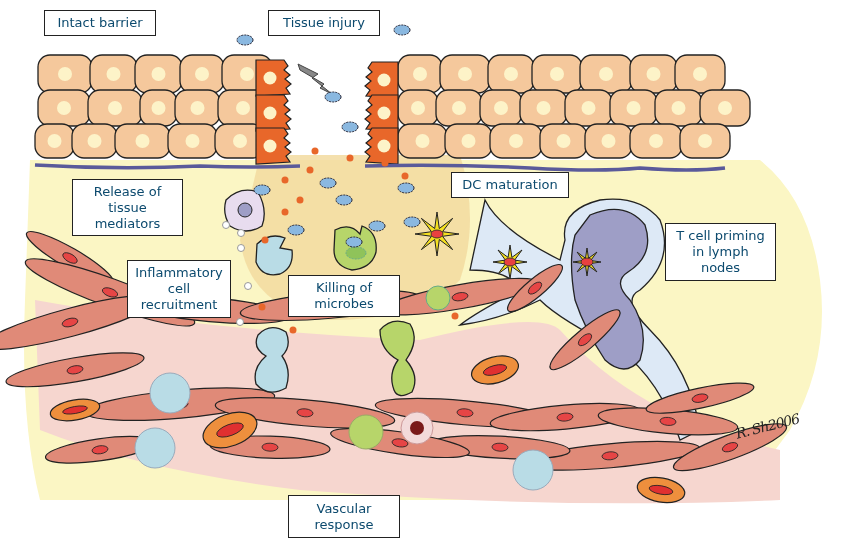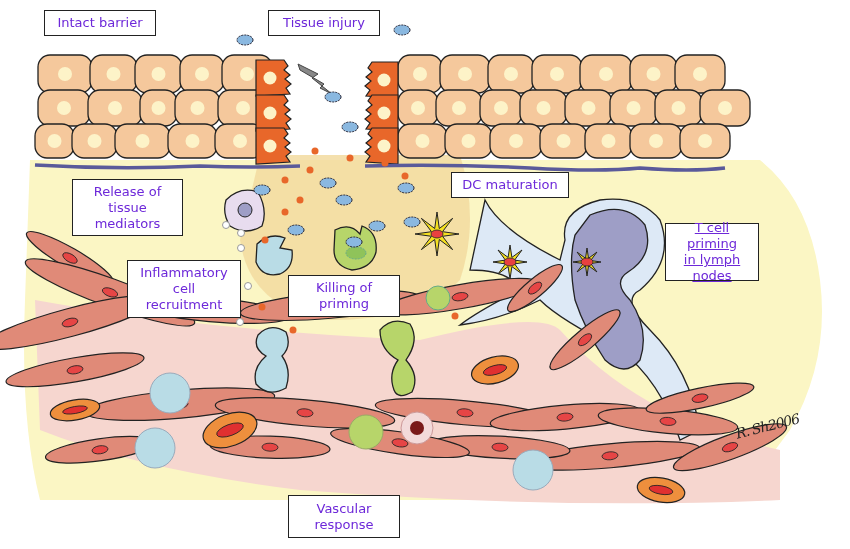--- a/index.html
+++ b/index.html
@@ -1,21 +1,21 @@
 <!DOCTYPE html>
 <html><head>
 <meta charset="utf-8">
 <style>
   html, body { margin: 0; padding: 0; background: #ffffff; }
   body { width: 850px; height: 549px; position: relative; overflow: hidden;
          font-family: "DejaVu Sans", sans-serif; }
   #art { position: absolute; left: 0; top: 0; width: 850px; height: 549px; }
   .label {
     position: absolute; background: #ffffff; border: 1.5px solid #222;
-    color: #6d28d9; font-size: 13px; line-height: 16px; text-align: center;
+    color: #0c4a6e; font-size: 13px; line-height: 16px; text-align: center;
     box-sizing: border-box; display: flex; align-items: center; justify-content: center;
     white-space: pre-line; padding: 2px 6px;
   }
   .sig { position: absolute; font-family: "DejaVu Serif", serif; font-style: italic;
          font-size: 14px; color: #222; transform: rotate(-14deg); letter-spacing: -1px; }
 </style>
 </head>
 <body>
 
 <svg id="art" viewBox="0 0 850 549" xmlns="http://www.w3.org/2000/svg">
@@ -288,23 +288,23 @@
       <ellipse cx="587" cy="262" rx="6" ry="4" fill="#e84040" stroke="#222" stroke-width="0.8"></ellipse>
     </g>
 </svg>
 
 <div class="label" style="left:44px;top:10px;width:112px;height:26px;">Intact barrier</div>
 <div class="label" style="left:268px;top:10px;width:112px;height:26px;">Tissue injury</div>
 <div class="label" style="left:72px;top:179px;width:111px;height:57px;">Release of
 tissue
 mediators</div>
 <div class="label" style="left:451px;top:172px;width:118px;height:26px;">DC maturation</div>
-<div class="label" style="left:127px;top:260px;width:114px;height:58px;">Inflammatory
+<div class="label" style="left:127px;top:260px;width:104px;height:58px;">Inflammatory
 cell
 recruitment</div>
 <div class="label" style="left:288px;top:275px;width:112px;height:42px;">Killing of
-priming</div>
-<div class="label" style="left:665px;top:223px;width:94px;height:58px;text-decoration:underline;">T cell priming
+microbes</div>
+<div class="label" style="left:665px;top:223px;width:111px;height:58px;">T cell priming
 in lymph
 nodes</div>
 <div class="label" style="left:288px;top:495px;width:112px;height:43px;">Vascular
 response</div>
 <div class="sig" style="left:735px;top:418px;">R. Sh2006</div>
 
 </body></html>

